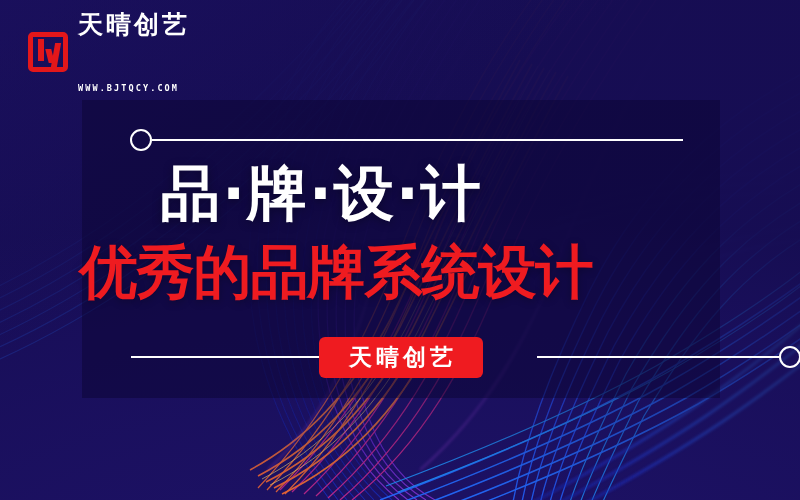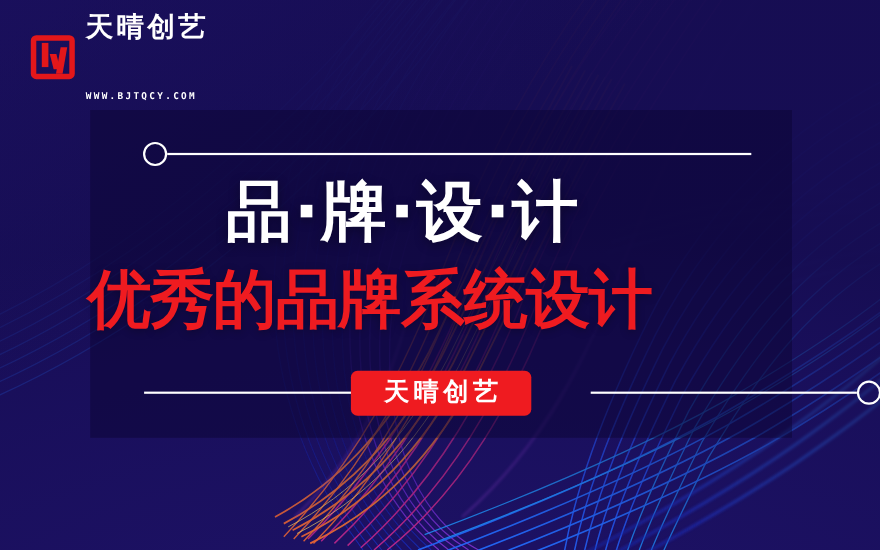--- a/index.html
+++ b/index.html
@@ -101,21 +101,20 @@
 
   
   .headline {
     position:absolute; left:0; top:163px; width:643px;
     text-align:center; z-index:35;
     color:#ffffff;
     font-family:"DejaVu Sans", sans-serif;
     font-size:60px; font-weight:bold; line-height:1;
     letter-spacing:2px;
     text-shadow:0 2px 10px rgba(0,0,0,.35);
-    margin-left:45px;
   }
 
   .subhead {
     position:absolute; left:0; top:243px; width:672px;
     text-align:center; z-index:35;
     color:#ef1b20;
     font-family:"DejaVu Sans", sans-serif;
     font-size:58px; font-weight:bold; line-height:1;
     letter-spacing:-1px;
     text-shadow:0 2px 8px rgba(0,0,0,.28);

